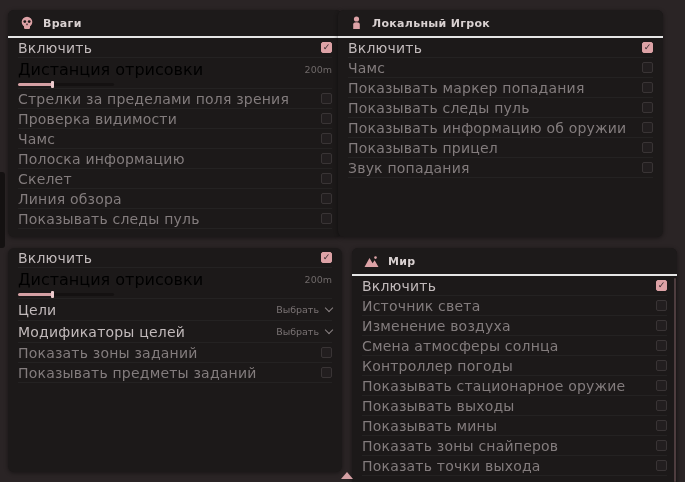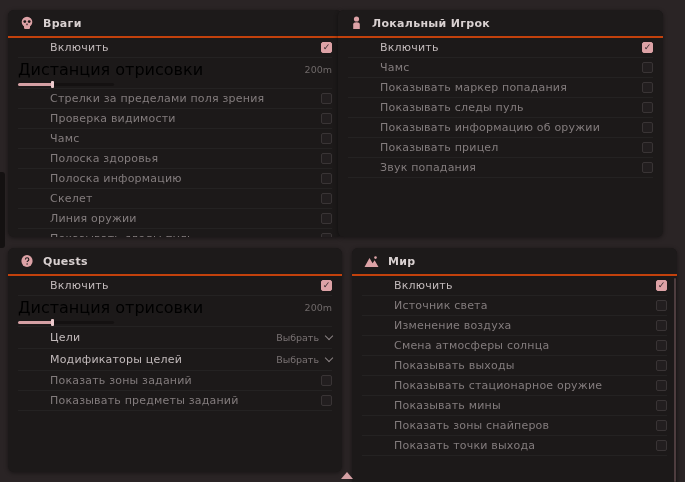--- a/index.html
+++ b/index.html
@@ -5,28 +5,28 @@
   html,body{margin:0;padding:0;background:#2a2425;}
   #screen{position:relative;width:685px;height:482px;overflow:hidden;
           background:#2a2425;font-family:"DejaVu Sans",sans-serif;}
   .panel{position:absolute;background:#1c1919;border-radius:6px;
          box-shadow:0 1px 4px rgba(0,0,0,.45);overflow:hidden;}
   .p1{left:8px;top:10px;width:334px;height:227px;}
   .p2{left:338px;top:10px;width:325px;height:227px;}
   .p3{left:8px;top:248px;width:334px;height:224px;}
   .p4{left:352px;top:248px;width:325px;height:240px;border-bottom-left-radius:0;border-bottom-right-radius:0;}
   .phead{height:26px;display:flex;align-items:center;gap:9px;padding:0 12px;
-         border-bottom:2px solid #c2410c;background:#1d1a1a;}
+         border-bottom:2px solid #e5e5e5;background:#1d1a1a;}
   .phead .ttl{color:#d9d1d1;font-size:11px;font-weight:bold;letter-spacing:.3px;}
   .phead svg{display:block;}
   .rows{padding:0 10px;}
   .row{position:relative;display:flex;align-items:center;justify-content:space-between;
        height:19px;border-bottom:1px solid rgba(255,255,255,0.04);}
   .row.tall{height:21px;}
-  .row .lbl{color:#837c7d;font-size:11px;letter-spacing:.2px;white-space:nowrap;margin-left:32px;}
+  .row .lbl{color:#837c7d;font-size:14px;letter-spacing:.2px;white-space:nowrap;}
   .row .lbl.bright{color:#c2babb;}
   .cb{width:11px;height:11px;border-radius:2px;background:#221e1f;
       border:1px solid #393435;box-sizing:border-box;flex:0 0 auto;
       display:flex;align-items:center;justify-content:center;}
   .cb.on{background:#dda2a6;border-color:#dda2a6;}
   .cb.on span{color:#33262a;font-size:9px;font-weight:bold;line-height:1;}
   .srow{height:30px;border-bottom:1px solid rgba(255,255,255,0.04);
         display:flex;flex-direction:column;justify-content:center;gap:4px;}
   .srow .topline{display:flex;justify-content:space-between;align-items:center;gap:40px;}
   .srow .val{color:#6e6868;font-size:9.5px;}
@@ -83,33 +83,29 @@
         </div>
         <div class="row">
           <span class="lbl">Проверка видимости</span>
           <span class="cb"></span>
         </div>
         <div class="row">
           <span class="lbl">Чамс</span>
           <span class="cb"></span>
         </div>
         <div class="row">
-          <span class="lbl">Полоска здоровья</span>
-          <span class="cb"></span>
-        </div>
-        <div class="row">
           <span class="lbl">Полоска информацию</span>
           <span class="cb"></span>
         </div>
         <div class="row">
           <span class="lbl">Скелет</span>
           <span class="cb"></span>
         </div>
         <div class="row">
-          <span class="lbl">Линия оружии</span>
+          <span class="lbl">Линия обзора</span>
           <span class="cb"></span>
         </div>
         <div class="row">
           <span class="lbl">Показывать следы пуль</span>
           <span class="cb"></span>
         </div>
       </div>
     <div class="sbar" style="right:1px;top:32px;height:172px;"></div>
   </section>
 
@@ -149,28 +145,20 @@
           <span class="cb"></span>
         </div>
         <div class="row">
           <span class="lbl">Звук попадания</span>
           <span class="cb"></span>
         </div>
       </div>
   </section>
 
   <section class="panel p3">
-    <div class="phead">
-      <svg width="14" height="14" viewBox="0 0 14 14">
-        <ellipse cx="7" cy="7" rx="5.6" ry="6" fill="#dda2a6"></ellipse>
-        <path d="M5.4 5.6 q0-1.8 1.7-1.8 q1.7 0 1.7 1.6 q0 1-1 1.5 q-0.7.4-.7 1.2" stroke="#1c1919" stroke-width="1.1" fill="none"></path>
-        <circle cx="7.1" cy="10" r="0.7" fill="#1c1919"></circle>
-      </svg>
-      <span class="ttl">Quests</span>
-    </div>
     <div class="rows">
         <div class="row">
           <span class="lbl bright">Включить</span>
           <span class="cb on">
             <span>✓</span>
           </span>
         </div>
         <div class="srow">
           <div class="topline">
             <span class="lbl bright">Дистанция отрисовки</span>
@@ -227,25 +215,29 @@
         </div>
         <div class="row">
           <span class="lbl">Изменение воздуха</span>
           <span class="cb"></span>
         </div>
         <div class="row">
           <span class="lbl">Смена атмосферы солнца</span>
           <span class="cb"></span>
         </div>
         <div class="row">
+          <span class="lbl">Контроллер погоды</span>
+          <span class="cb"></span>
+        </div>
+        <div class="row">
+          <span class="lbl">Показывать стационарное оружие</span>
+          <span class="cb"></span>
+        </div>
+        <div class="row">
           <span class="lbl">Показывать выходы</span>
-          <span class="cb"></span>
-        </div>
-        <div class="row">
-          <span class="lbl">Показывать стационарное оружие</span>
           <span class="cb"></span>
         </div>
         <div class="row">
           <span class="lbl">Показывать мины</span>
           <span class="cb"></span>
         </div>
         <div class="row">
           <span class="lbl">Показать зоны снайперов</span>
           <span class="cb"></span>
         </div>

